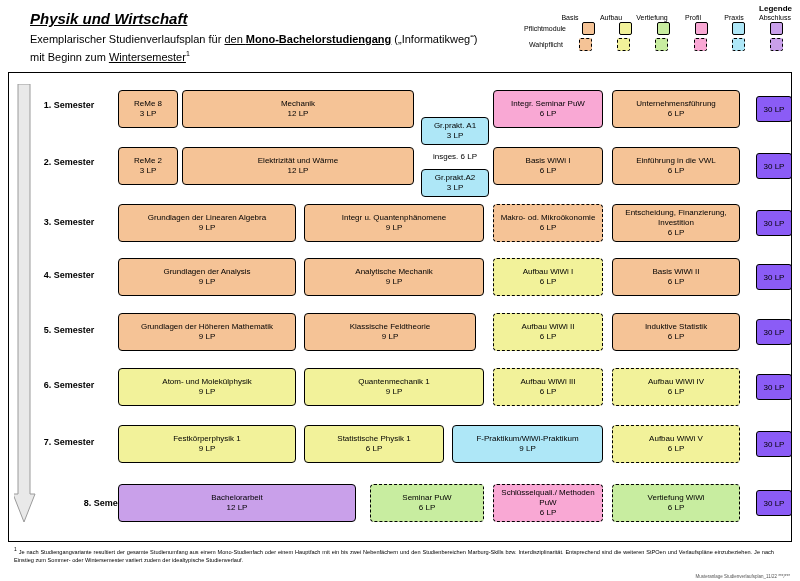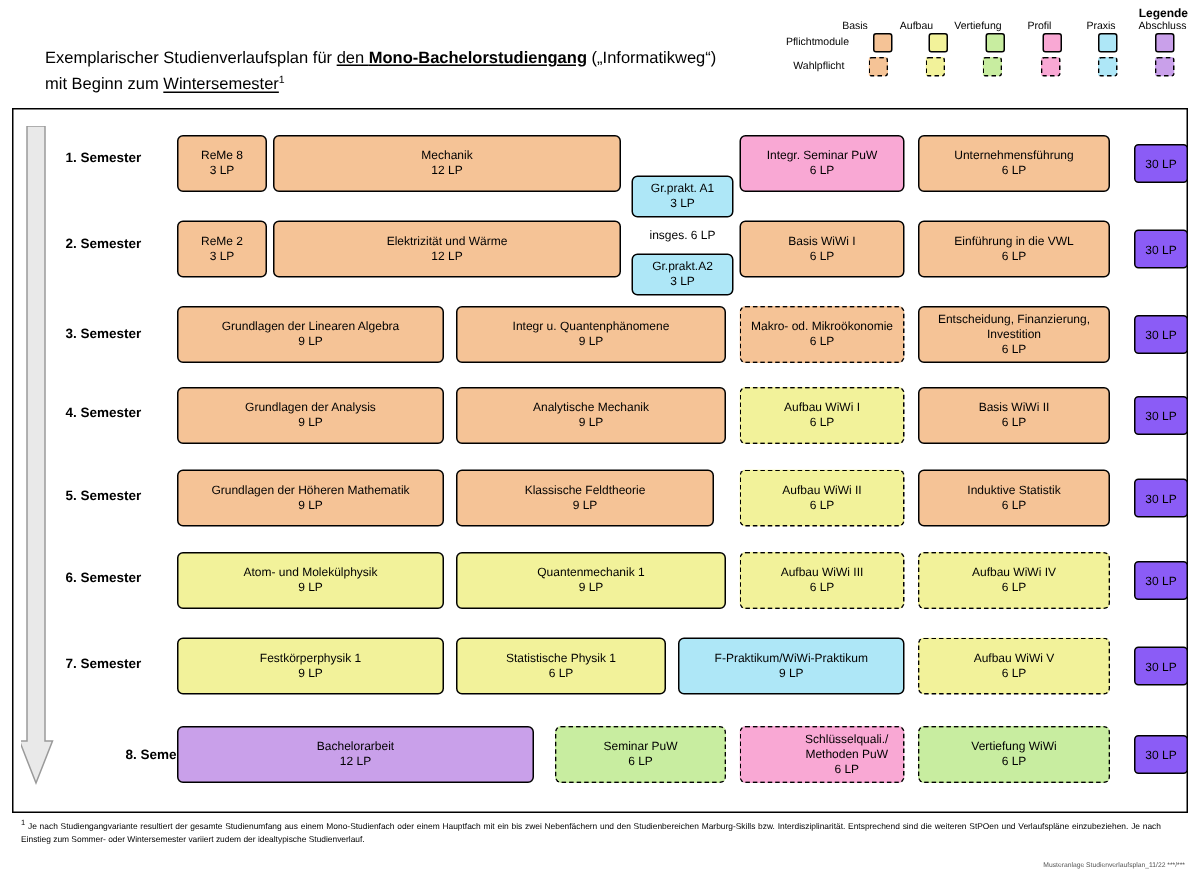--- a/index.html
+++ b/index.html
@@ -111,20 +111,21 @@
   .credit {
     position:absolute; right:10px; bottom:2px;
     font-size:4.5px; color:#555;
   }
 </style>
 </head>
 <body>
 
 <div class="page">
 
+  <div class="title">Physik und Wirtschaft</div>
 
   <div class="subtitle1">
     <span>Exemplarischer Studienverlaufsplan für </span><span class="u">den </span><span class="b u">Mono-Bachelorstudiengang</span><span> („Informatikweg“)</span>
   </div>
 
   <div class="subtitle2">
     <span>mit Beginn zum </span><span class="u">Wintersemester</span><span class="sup">1</span>
   </div>
 
   <div class="legend">
@@ -333,21 +334,21 @@
 
   <div class="sem-label" style="left:38px; top:498px;margin-left:40px;">8. Semester</div>
   <div class="mod" style="left:118px; top:484px; width:238px; height:38px; background:#C9A0EA;">
     <span class="nm">Bachelorarbeit</span>
     <span class="lp">12 LP</span>
   </div>
   <div class="mod dashed" style="left:370px; top:484px; width:114px; height:38px; background:#C8EDA0;">
     <span class="nm">Seminar PuW</span>
     <span class="lp">6 LP</span>
   </div>
-  <div class="mod dashed" style="left:493px; top:484px; width:110px; height:38px; background:#F9A8D4;padding-left:36px;">
+  <div class="mod dashed" style="left:493px; top:484px; width:110px; height:38px; background:#F9A8D4;">
     <span class="nm">Schlüsselquali./ Methoden PuW</span>
     <span class="lp">6 LP</span>
   </div>
   <div class="mod dashed" style="left:612px; top:484px; width:128px; height:38px; background:#C8EDA0;">
     <span class="nm">Vertiefung WiWi</span>
     <span class="lp">6 LP</span>
   </div>
   <div class="lp-box" style="top:490px;">30 LP</div>
 
   <div class="footnote">

